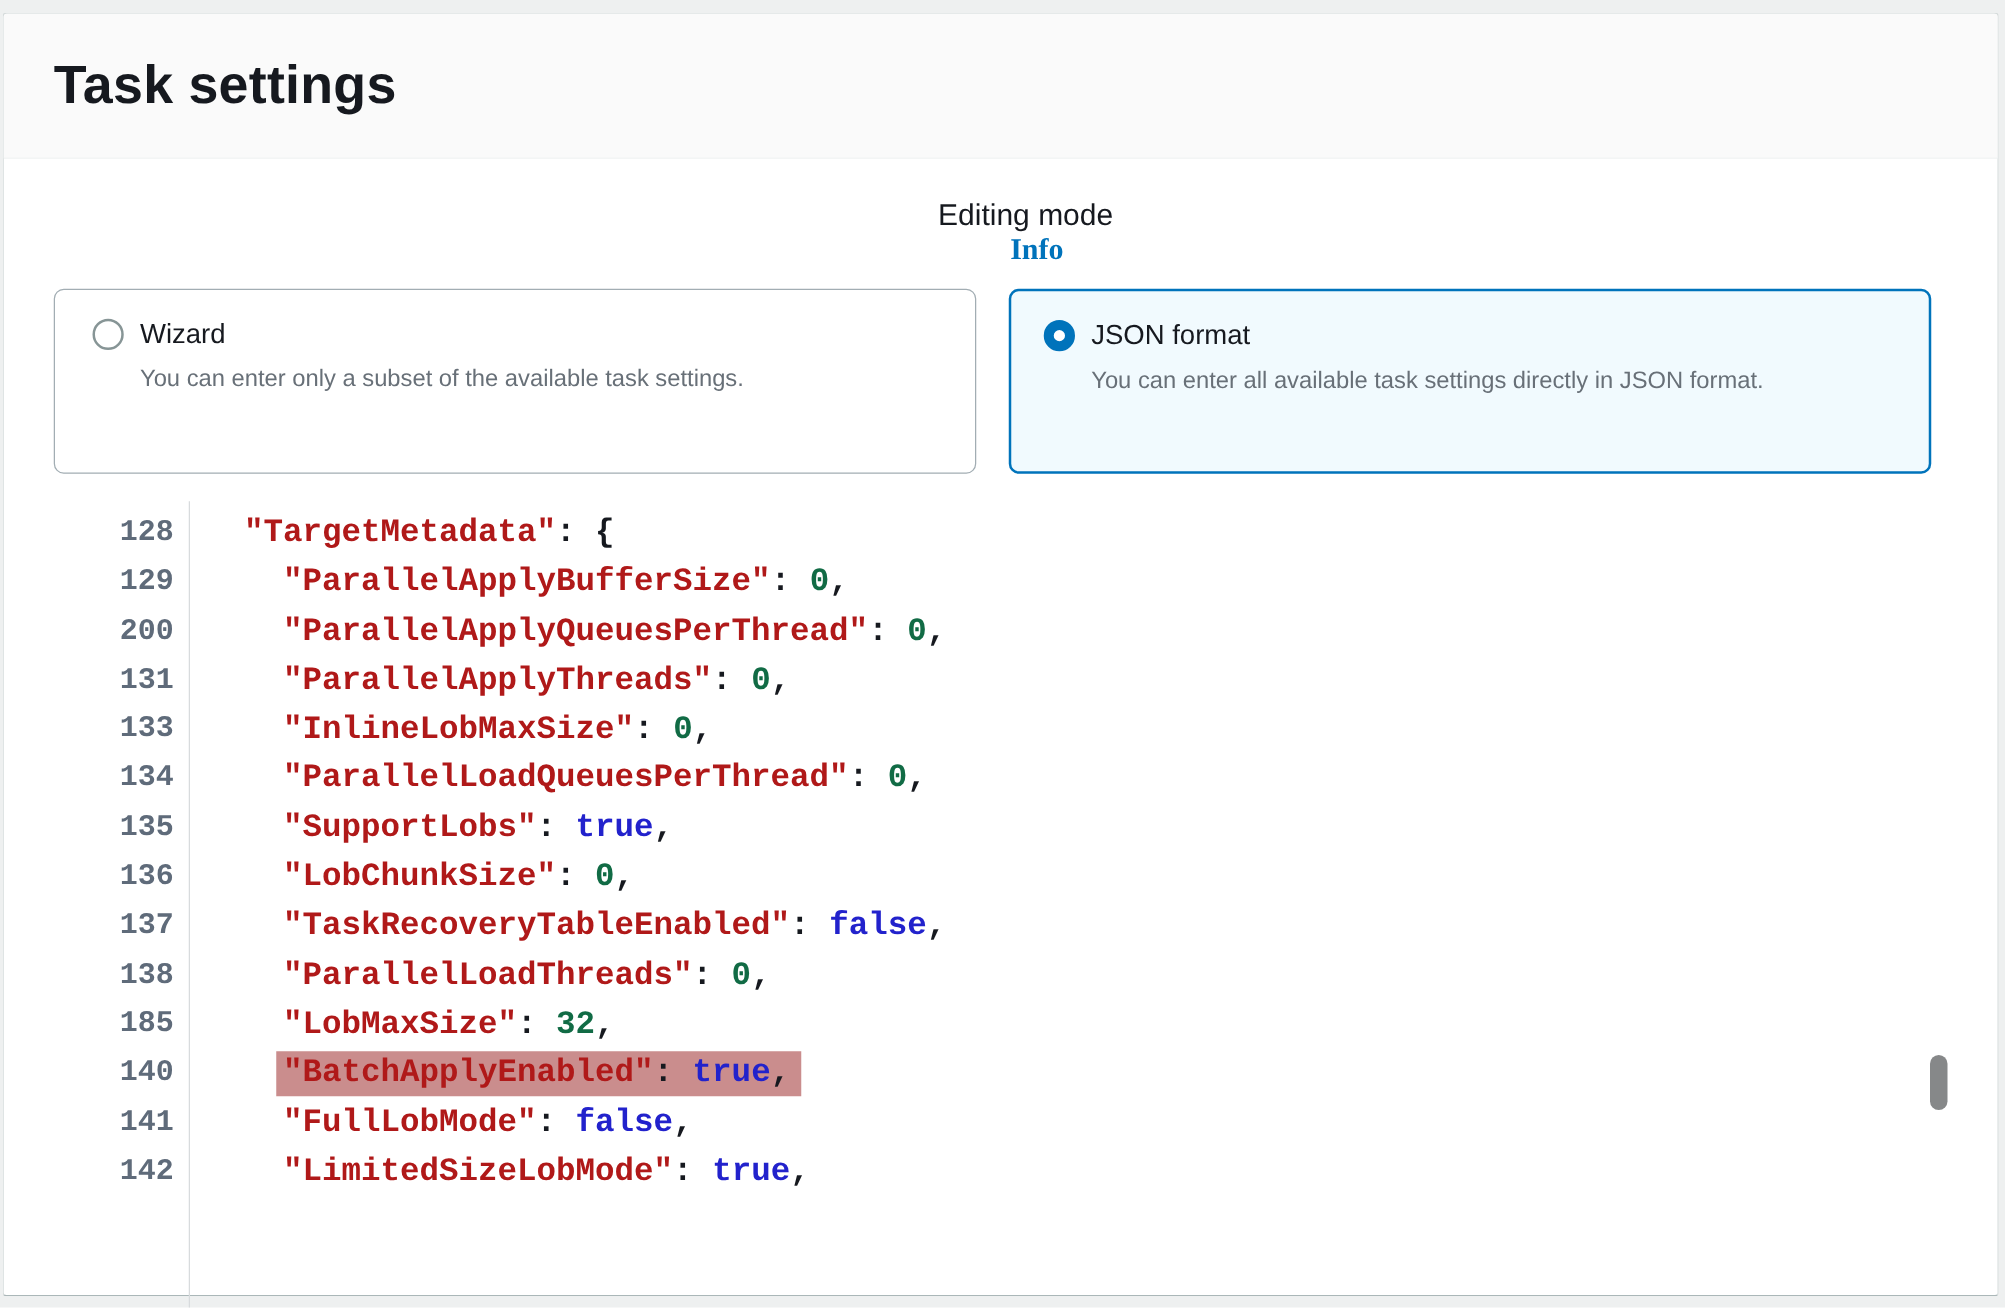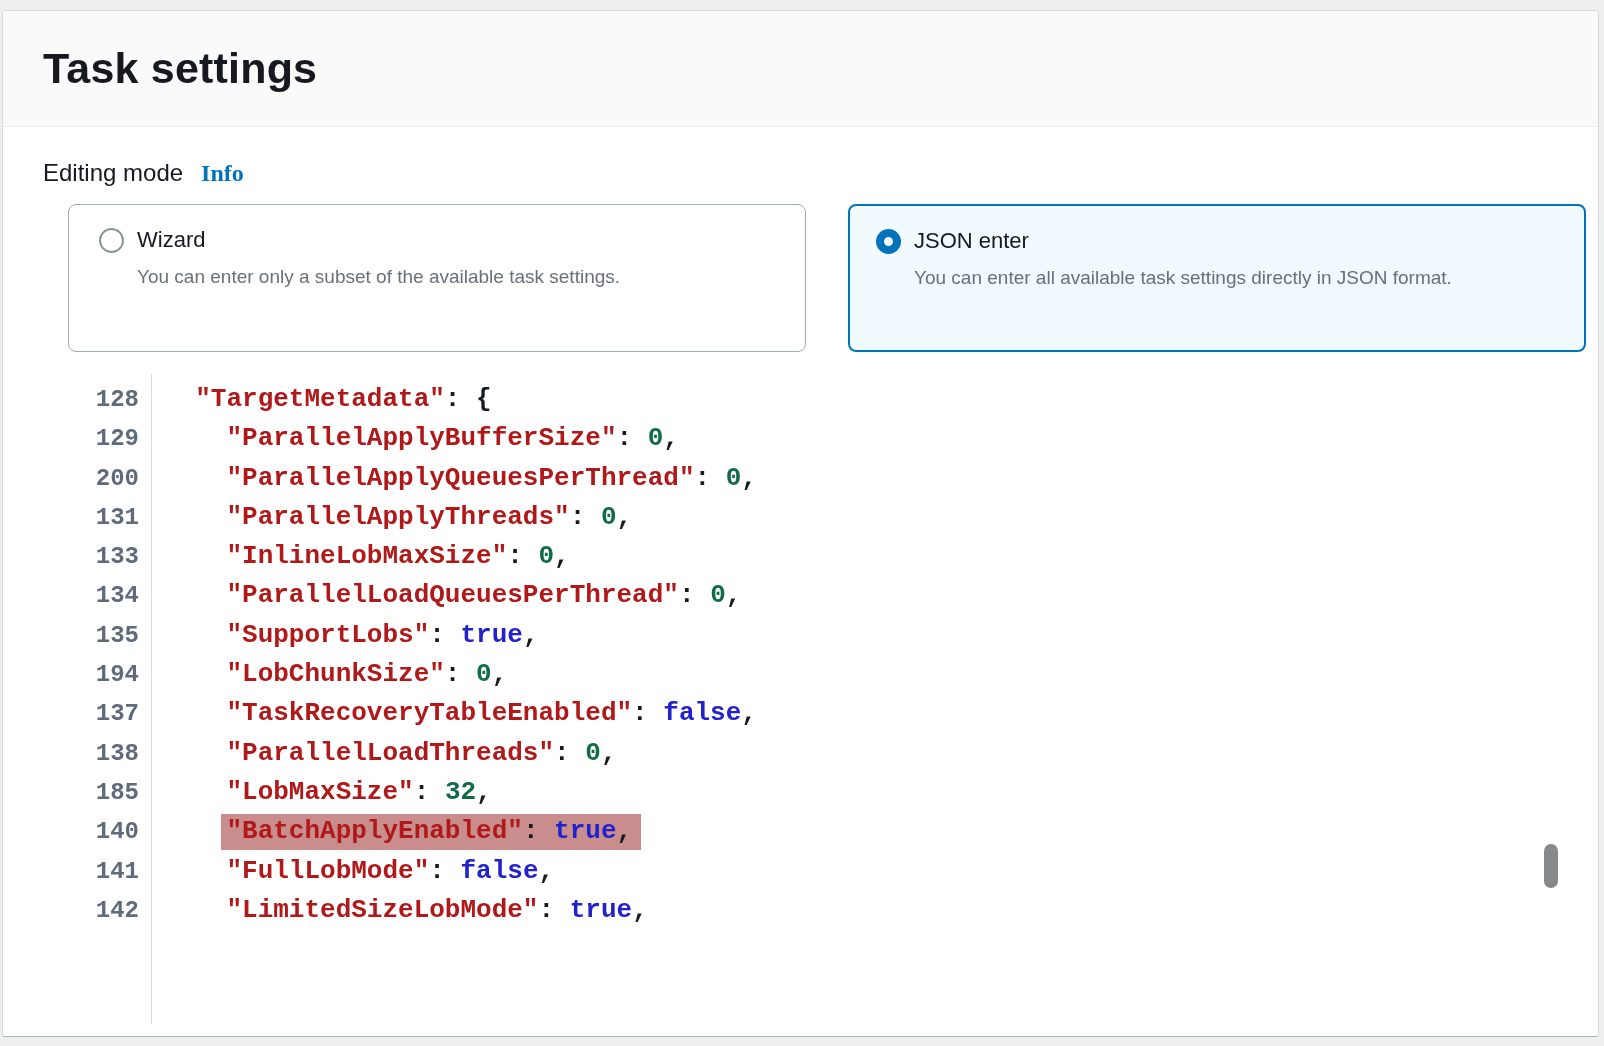--- a/index.html
+++ b/index.html
@@ -13,25 +13,25 @@
   }
   .panel-header {
     height:116px; background:#fafafa; border-bottom:1px solid #eaeded;
     display:flex; align-items:center; padding-left:40px;
     border-radius:3px 3px 0 0;
   }
   .panel-title { font-size:43px; font-weight:700; color:#16191f; letter-spacing:0.2px; }
 
   .content { padding:0 0 0 40px; }
 
-  .label-row { margin-top:32px; display:flex; align-items:center; }
+  .label-row { margin-top:32px; display:flex; align-items:center;flex-direction:column; }
   .editing-label { font-size:24px; color:#16191f; }
   .info-link { font-size:24px; font-weight:700; color:#0073bb; margin-left:18px; text-decoration:none; cursor:pointer;font-family:Liberation Serif, serif; }
 
-  .tiles { display:flex; gap:42px; margin-top:17px;margin-left:25px; }
+  .tiles { display:flex; gap:26px; margin-top:17px; }
   .tile {
     width:738px; height:148px; border:1px solid #a2adb3; border-radius:8px;
     background:#ffffff; padding:22px 28px 0 30px;
   }
   .tile.selected { border:2px solid #0073bb; background:#f1fafe; padding-left:26px; }
   .tile-head { display:flex; align-items:center; }
   .radio {
     width:25px; height:25px; border-radius:50%; background:#fff;
     border:2px solid #879596; flex:0 0 auto;
   }
@@ -76,37 +76,37 @@
         <div class="tile-head">
           <span class="radio"></span>
           <span class="tile-label">Wizard</span>
         </div>
         <div class="tile-desc">You can enter only a subset of the available task settings.</div>
       </div>
 
       <div class="tile selected">
         <div class="tile-head">
           <span class="radio checked"></span>
-          <span class="tile-label">JSON enter</span>
+          <span class="tile-label">JSON format</span>
         </div>
         <div class="tile-desc">You can enter all available task settings directly in JSON format.</div>
       </div>
     </div>
 
     <div class="editor">
       <div class="gutter-rule"></div>
 
     <div class="code-row"><span class="gutter">128</span><span class="code"><span style="color: rgb(22, 25, 31);">  </span><span style="color: rgb(176, 25, 25);">"TargetMetadata"</span><span style="color: rgb(22, 25, 31);">: {</span></span></div>
         <div class="code-row"><span class="gutter">129</span><span class="code"><span style="color: rgb(22, 25, 31);">    </span><span style="color: rgb(176, 25, 25);">"ParallelApplyBufferSize"</span><span style="color: rgb(22, 25, 31);">: </span><span style="color: rgb(17, 107, 69);">0</span><span style="color: rgb(22, 25, 31);">,</span></span></div>
         <div class="code-row"><span class="gutter">200</span><span class="code"><span style="color: rgb(22, 25, 31);">    </span><span style="color: rgb(176, 25, 25);">"ParallelApplyQueuesPerThread"</span><span style="color: rgb(22, 25, 31);">: </span><span style="color: rgb(17, 107, 69);">0</span><span style="color: rgb(22, 25, 31);">,</span></span></div>
         <div class="code-row"><span class="gutter">131</span><span class="code"><span style="color: rgb(22, 25, 31);">    </span><span style="color: rgb(176, 25, 25);">"ParallelApplyThreads"</span><span style="color: rgb(22, 25, 31);">: </span><span style="color: rgb(17, 107, 69);">0</span><span style="color: rgb(22, 25, 31);">,</span></span></div>
         <div class="code-row"><span class="gutter">133</span><span class="code"><span style="color: rgb(22, 25, 31);">    </span><span style="color: rgb(176, 25, 25);">"InlineLobMaxSize"</span><span style="color: rgb(22, 25, 31);">: </span><span style="color: rgb(17, 107, 69);">0</span><span style="color: rgb(22, 25, 31);">,</span></span></div>
         <div class="code-row"><span class="gutter">134</span><span class="code"><span style="color: rgb(22, 25, 31);">    </span><span style="color: rgb(176, 25, 25);">"ParallelLoadQueuesPerThread"</span><span style="color: rgb(22, 25, 31);">: </span><span style="color: rgb(17, 107, 69);">0</span><span style="color: rgb(22, 25, 31);">,</span></span></div>
         <div class="code-row"><span class="gutter">135</span><span class="code"><span style="color: rgb(22, 25, 31);">    </span><span style="color: rgb(176, 25, 25);">"SupportLobs"</span><span style="color: rgb(22, 25, 31);">: </span><span style="color: rgb(34, 34, 204);">true</span><span style="color: rgb(22, 25, 31);">,</span></span></div>
-        <div class="code-row"><span class="gutter">194</span><span class="code"><span style="color: rgb(22, 25, 31);">    </span><span style="color: rgb(176, 25, 25);">"LobChunkSize"</span><span style="color: rgb(22, 25, 31);">: </span><span style="color: rgb(17, 107, 69);">0</span><span style="color: rgb(22, 25, 31);">,</span></span></div>
+        <div class="code-row"><span class="gutter">136</span><span class="code"><span style="color: rgb(22, 25, 31);">    </span><span style="color: rgb(176, 25, 25);">"LobChunkSize"</span><span style="color: rgb(22, 25, 31);">: </span><span style="color: rgb(17, 107, 69);">0</span><span style="color: rgb(22, 25, 31);">,</span></span></div>
         <div class="code-row"><span class="gutter">137</span><span class="code"><span style="color: rgb(22, 25, 31);">    </span><span style="color: rgb(176, 25, 25);">"TaskRecoveryTableEnabled"</span><span style="color: rgb(22, 25, 31);">: </span><span style="color: rgb(34, 34, 204);">false</span><span style="color: rgb(22, 25, 31);">,</span></span></div>
         <div class="code-row"><span class="gutter">138</span><span class="code"><span style="color: rgb(22, 25, 31);">    </span><span style="color: rgb(176, 25, 25);">"ParallelLoadThreads"</span><span style="color: rgb(22, 25, 31);">: </span><span style="color: rgb(17, 107, 69);">0</span><span style="color: rgb(22, 25, 31);">,</span></span></div>
         <div class="code-row"><span class="gutter">185</span><span class="code"><span style="color: rgb(22, 25, 31);">    </span><span style="color: rgb(176, 25, 25);">"LobMaxSize"</span><span style="color: rgb(22, 25, 31);">: </span><span style="color: rgb(17, 107, 69);">32</span><span style="color: rgb(22, 25, 31);">,</span></span></div>
         <div class="code-row"><span class="gutter">140</span><span class="code"><span style="color: rgb(22, 25, 31);">    </span><span class="hl" style="background: rgb(202, 141, 141);"><span style="color: rgb(176, 25, 25);">"BatchApplyEnabled"</span><span style="color: rgb(22, 25, 31);">: </span><span style="color: rgb(34, 34, 204);">true</span><span style="color: rgb(22, 25, 31);">,</span></span></span></div>
         <div class="code-row"><span class="gutter">141</span><span class="code"><span style="color: rgb(22, 25, 31);">    </span><span style="color: rgb(176, 25, 25);">"FullLobMode"</span><span style="color: rgb(22, 25, 31);">: </span><span style="color: rgb(34, 34, 204);">false</span><span style="color: rgb(22, 25, 31);">,</span></span></div>
         <div class="code-row"><span class="gutter">142</span><span class="code"><span style="color: rgb(22, 25, 31);">    </span><span style="color: rgb(176, 25, 25);">"LimitedSizeLobMode"</span><span style="color: rgb(22, 25, 31);">: </span><span style="color: rgb(34, 34, 204);">true</span><span style="color: rgb(22, 25, 31);">,</span></span></div>
       </div>
   </div>
 
   <div class="scroll-thumb"></div>

